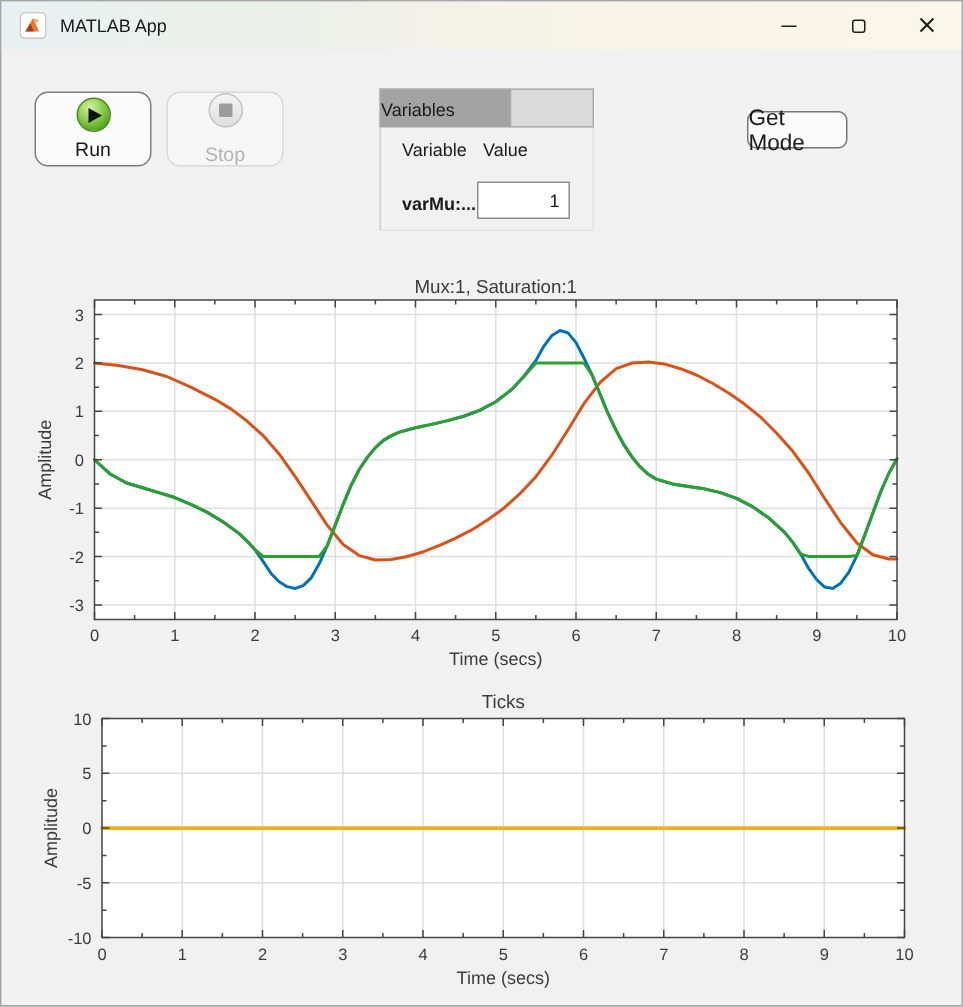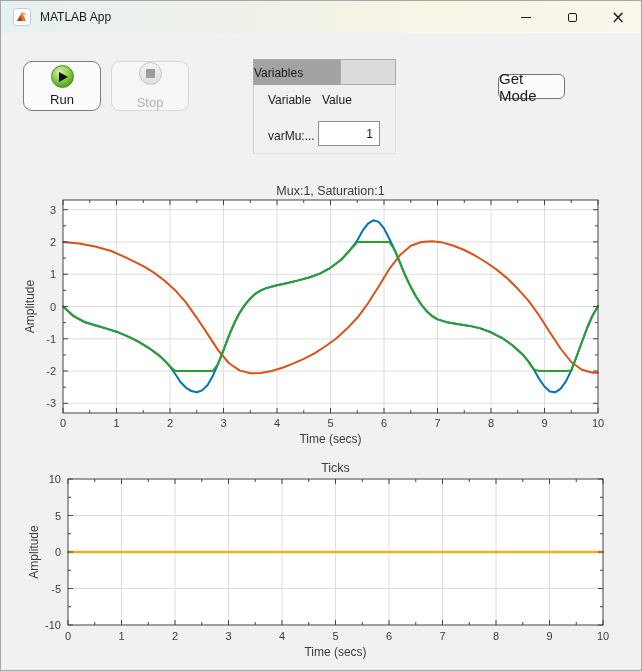--- a/index.html
+++ b/index.html
@@ -40,21 +40,21 @@
   .var-panel{position:absolute;left:252px;top:58px;width:143px;height:95px;}
   .tabstrip{display:flex;height:26px;}
   .tab-active{width:88px;background:#a3a3a3;border:1px solid #ababab;border-bottom:none;
     font-size:12px;display:flex;align-items:center;padding-left:0;}
   .tab-filler{flex:1;background:#dbdbdb;border:1px solid #ababab;border-left:none;}
   .var-content{position:relative;height:69px;border-left:1px solid #cfcfcf;
     border-right:1px solid #e3e3e3;border-bottom:1px solid #e3e3e3;}
   .col-hdr{position:absolute;top:8px;font-size:12px;}
   .hdr-variable{left:14px;}
   .hdr-value{left:68px;}
-  .row-label{position:absolute;left:14px;top:44px;font-size:12px;}
+  .row-label{position:absolute;left:14px;top:44px;font-size:12px;font-weight:bold;}
   .val-input{position:absolute;left:64px;top:36px;width:62px;height:25px;
     border:1px solid #8c8c8c;background:#ffffff;font-family:"Liberation Sans",sans-serif;
     font-size:12px;text-align:right;padding:0 6px 0 2px;color:#1a1a1a;}
   
   .btn-getmode{position:absolute;left:497px;top:73px;width:67px;height:25px;
     border:1px solid #767676;border-radius:6px;background:#fbfbfb;
     font-size:15px;display:flex;align-items:center;justify-content:center;}
   .mode-heading{position:absolute;left:414px;top:119px;width:226px;
     font-size:12px;font-weight:bold;text-align:center;}
   .mode-field{position:absolute;left:428px;top:144px;width:201px;height:23px;

